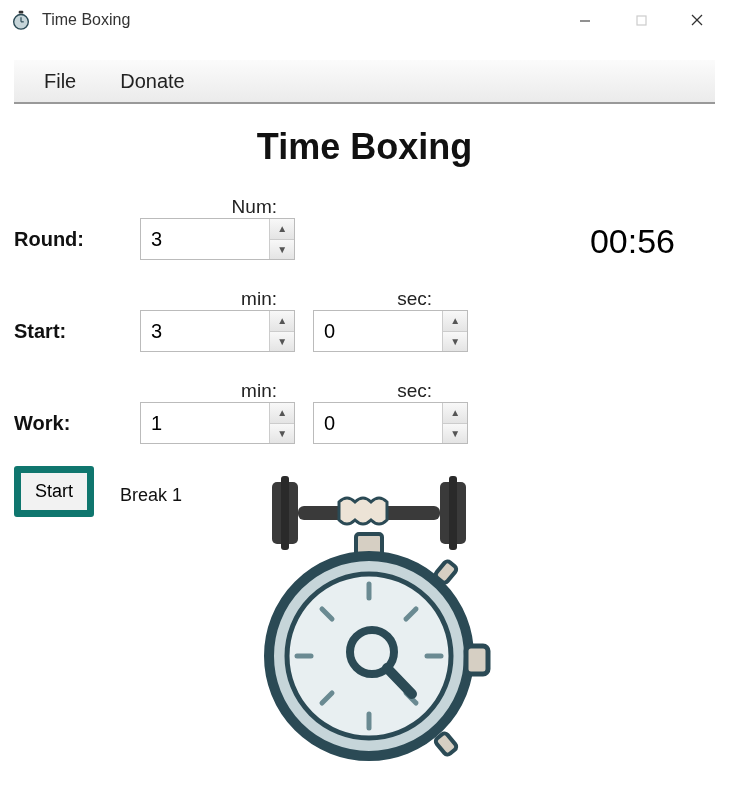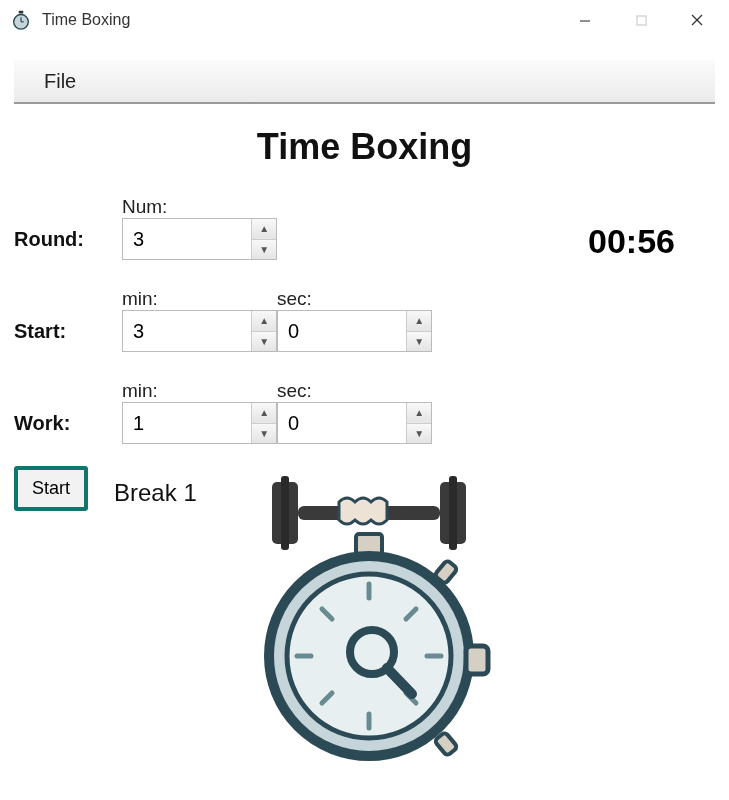--- a/index.html
+++ b/index.html
@@ -68,28 +68,29 @@
     }
     
     .form-area {
       position: relative;
       margin: 28px 14px 0 14px;
     }
     .row {
       display: flex;
       align-items: center;
       margin-bottom: 10px;
+      gap: 18px;
     }
     .row-labels {
       display: flex;
       margin-left: 108px;
     }
     .col-label {
       width: 155px;
-      text-align: left;
+      text-align: right;
       font-size: 19px;
       color: #222;
     }
     .field-label {
       width: 100px;
       font-size: 20px;
       font-weight: 600;
       color: #111;
       margin-right: 8px;
     }
@@ -123,39 +124,39 @@
       cursor: pointer;
       font-size: 10px;
       color: #555;
     }
     .spin-btn:last-child { border-bottom: none; }
     .timer-display {
       position: absolute;
       right: 40px;
       top: 26px;
       font-size: 34px;
-      font-weight: 700;
+      font-weight: 400;
       color: #000;
     }
     .bottom-row {
       display: flex;
       align-items: center;
       margin-top: 22px;
       gap: 26px;
     }
     .start-btn {
       padding: 8px 14px;
       font-size: 18px;
       background: #f2f2f2;
-      border: 4px solid #0f766e;
+      border: 7px solid #0f766e;
       border-radius: 3px;
       cursor: pointer;
     }
     .status-text {
-      font-size: 24px;
+      font-size: 18px;
       color: #111;
       margin-top: 8px;
     }
     .logo {
       position: absolute;
       left: 230px;
       top: 280px;
     }
   </style>
 </head>
@@ -187,20 +188,21 @@
       <svg width="16" height="16">
           <line x1="3" y1="3" x2="13" y2="13" stroke-width="1.3"></line>
           <line x1="13" y1="3" x2="3" y2="13" stroke-width="1.3"></line>
         </svg>
     </div>
   </div>
 </div>
 
 <div class="menubar">
   <div class="menu-item">File</div>
+  <div class="menu-item">Donate</div>
 </div>
 
 <div class="heading">Time Boxing</div>
 
 <div class="form-area">
 
   <div class="timer-display">00:56</div>
 
   <div class="row-labels">
     <div class="col-label">Num:</div>

